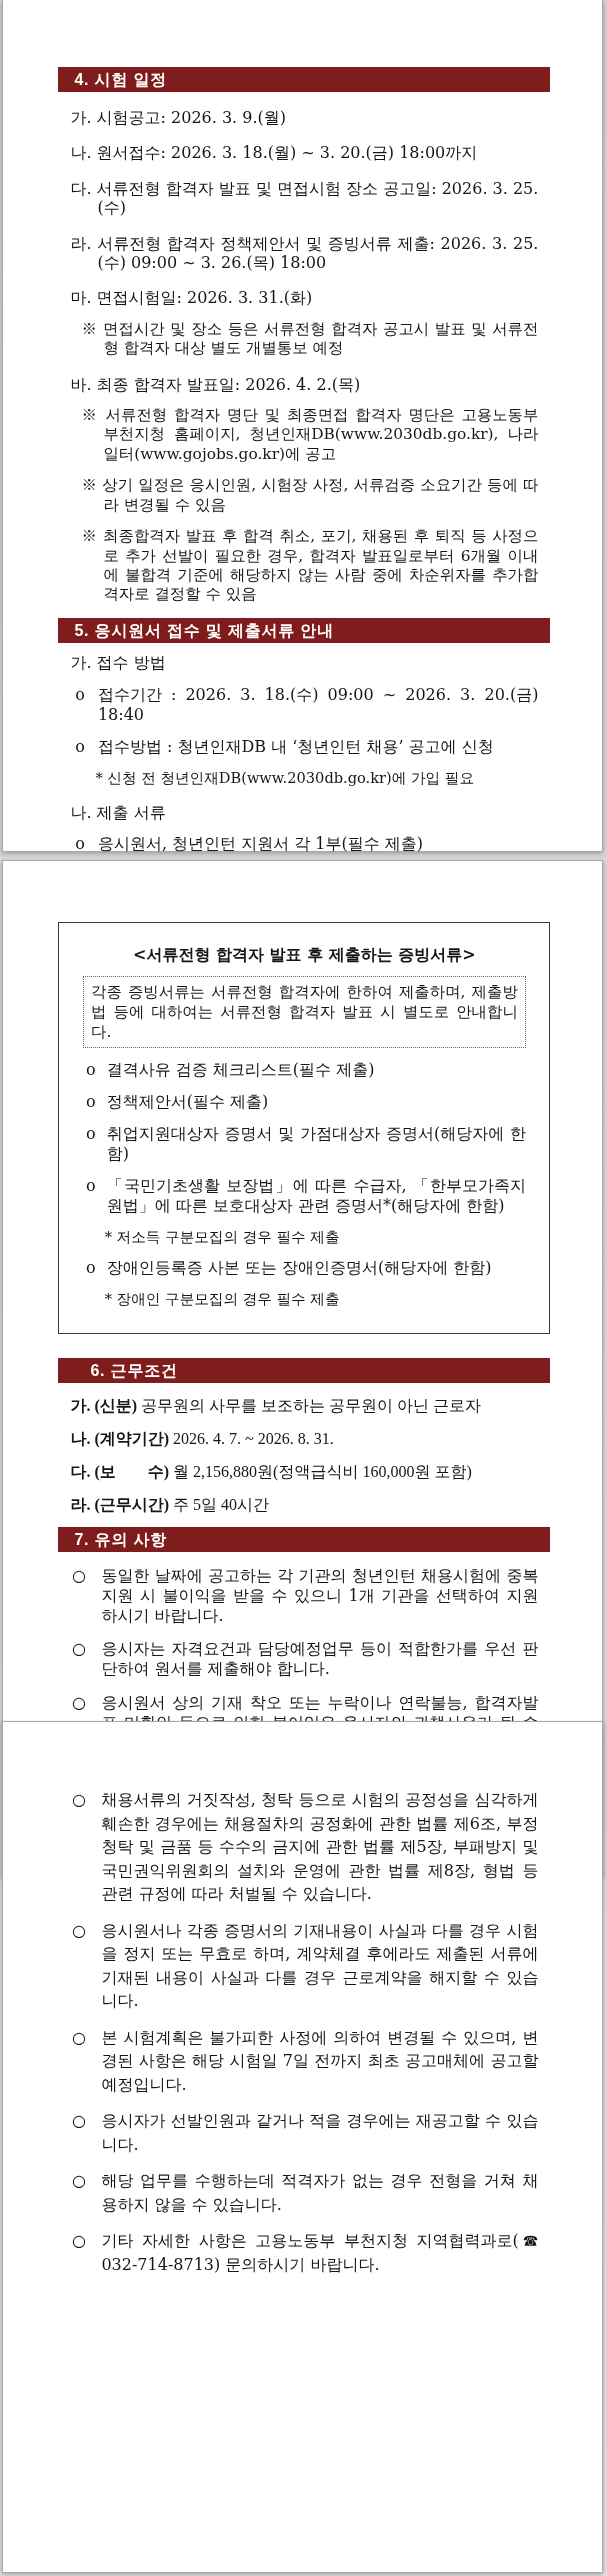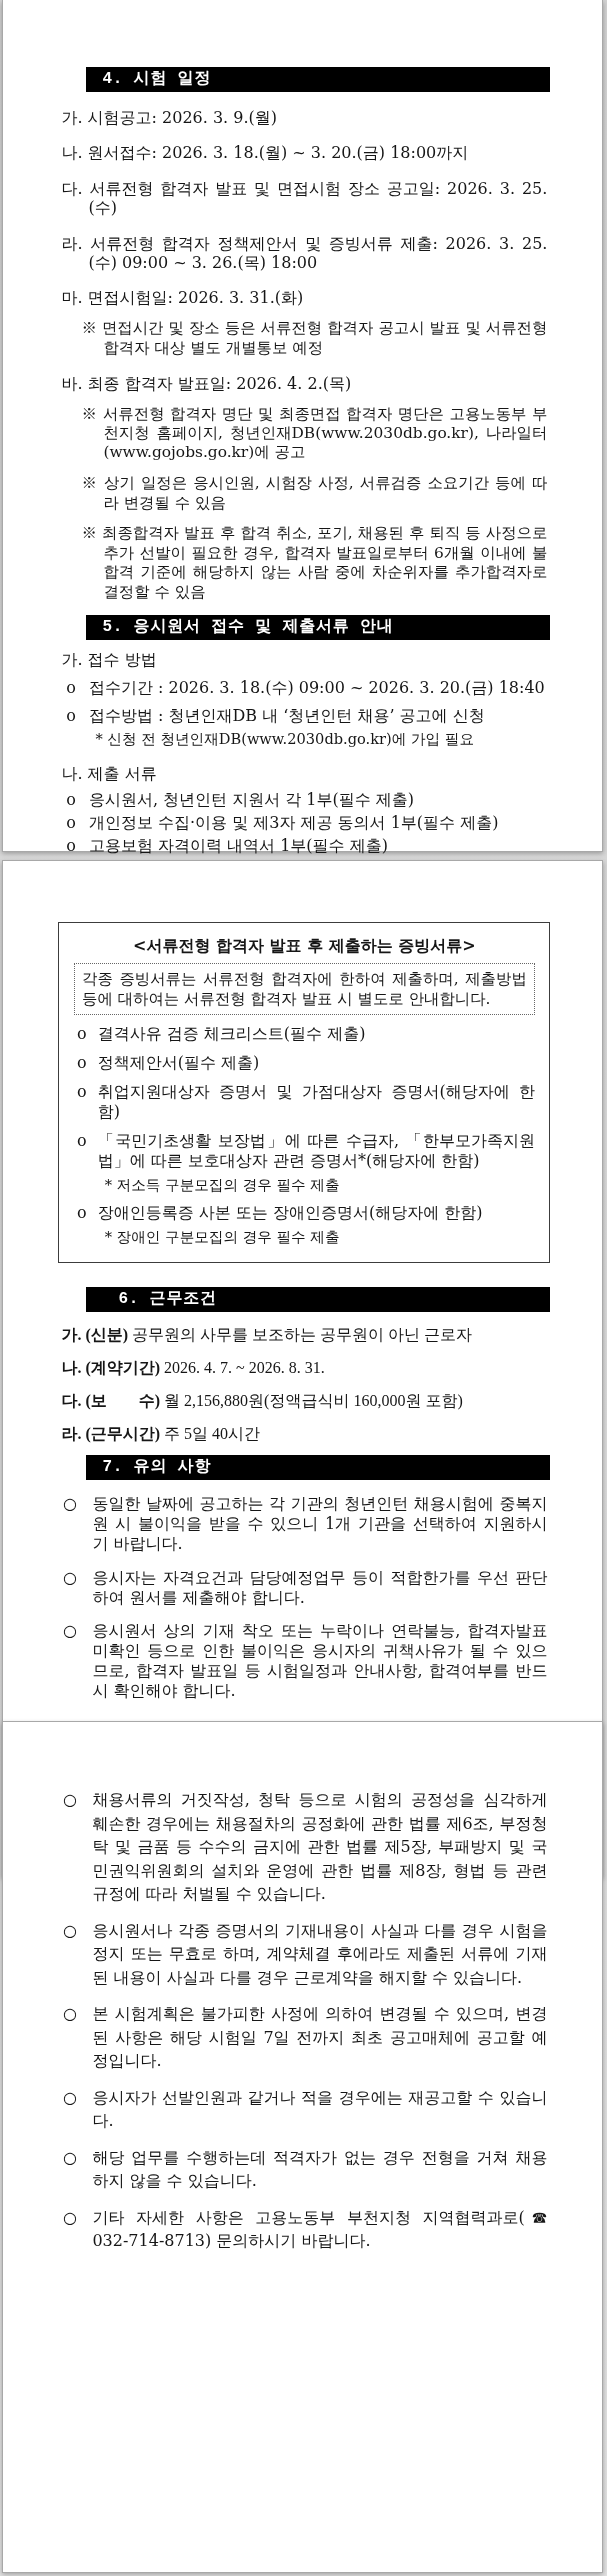--- a/index.html
+++ b/index.html
@@ -4,23 +4,23 @@
 <style>
   html,body{margin:0;padding:0;background:#dcdcdc;}
   body{width:608px;font-family:"DejaVu Serif","Liberation Serif",serif;color:#161616;}
   #canvas{position:relative;width:608px;height:2576px;background:linear-gradient(#d2d2d2,#e2e2e2);overflow:hidden;}
   .page{position:absolute;left:2.4px;width:601px;background:#fff;border:0.8px solid #a8a8a8;
         box-shadow:0 1.6px 4.9px rgba(0,0,0,.30);box-sizing:border-box;}
   #page1{top:0;height:852px;border-top:none;}
   #page2{top:860px;height:1018px;}
   #page3{top:1721px;height:852px;}
   .content{margin:0 52px 0 55px;}
-  p{margin:3px;}
-  .bar{height:25px;background:#000000;color:#ffffff;font-family:Liberation Mono, monospace;
-       font-size:16px;font-weight:bold;line-height:25px;padding-left:16px;letter-spacing:0.8px;box-sizing:border-box;margin-left:28px;}
+  p{margin:12px;}
+  .bar{height:25px;background:#7f1d1d;color:#ffffff;font-family:Liberation Sans, sans-serif;
+       font-size:16px;font-weight:bold;line-height:25px;padding-left:16px;letter-spacing:0.8px;box-sizing:border-box;}
   .bar1{margin-top:67px;margin-bottom:13px;}
   
   .s4item{font-size:16px;line-height:19.4px;margin-top:16px;padding-left:27px;text-indent:-27px;text-align:justify;}
   .s4note{font-size:15.4px;line-height:19.4px;margin-top:11.3px;margin-left:23px;padding-left:22px;text-indent:-22px;text-align:justify;}
   
   .bar5{margin-top:13px;}
   .sub{font-size:16px;font-weight:normal;margin-top:10.5px;line-height:19.4px;}
   .oitem{display:flex;font-size:16px;line-height:20px;margin-top:8px;}
   .oitem .b{flex:none;width:27.5px;padding-left:4.9px;box-sizing:border-box;}
   .oitem .t{flex:1;text-align:justify;}

